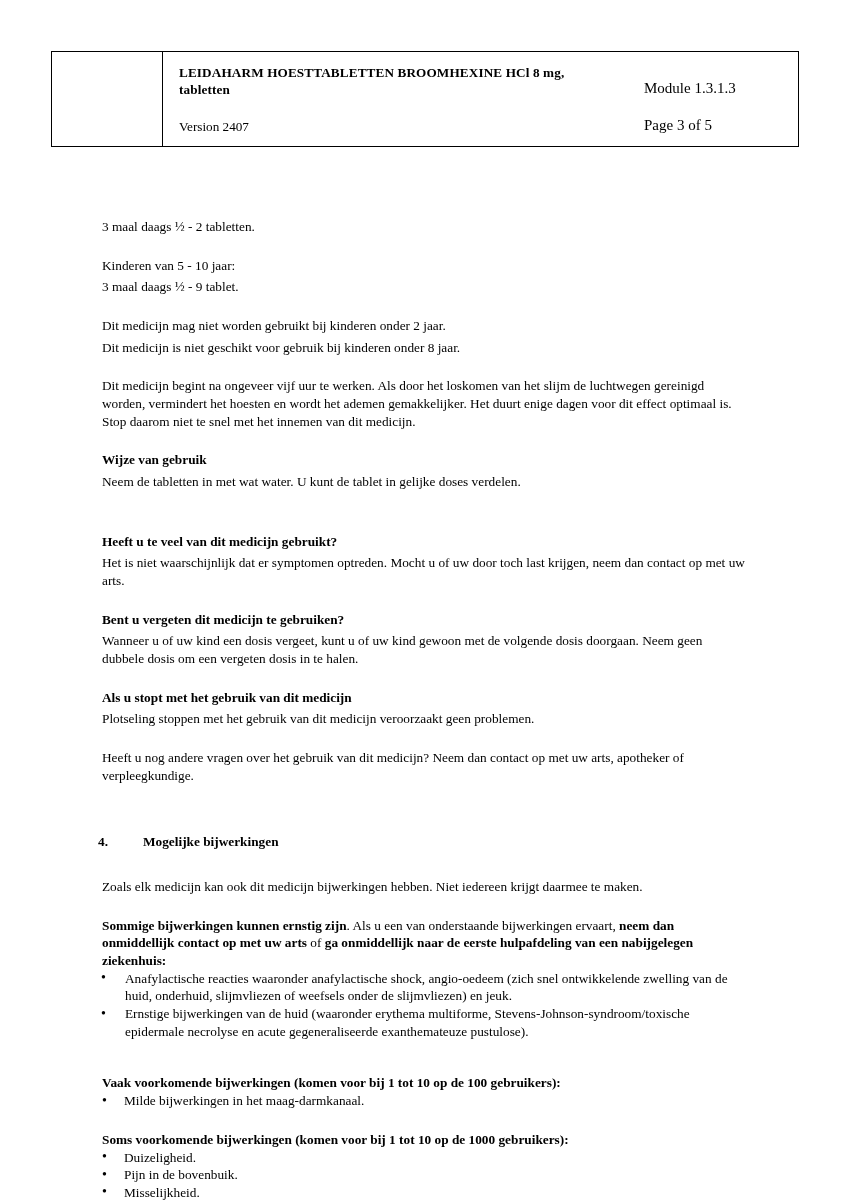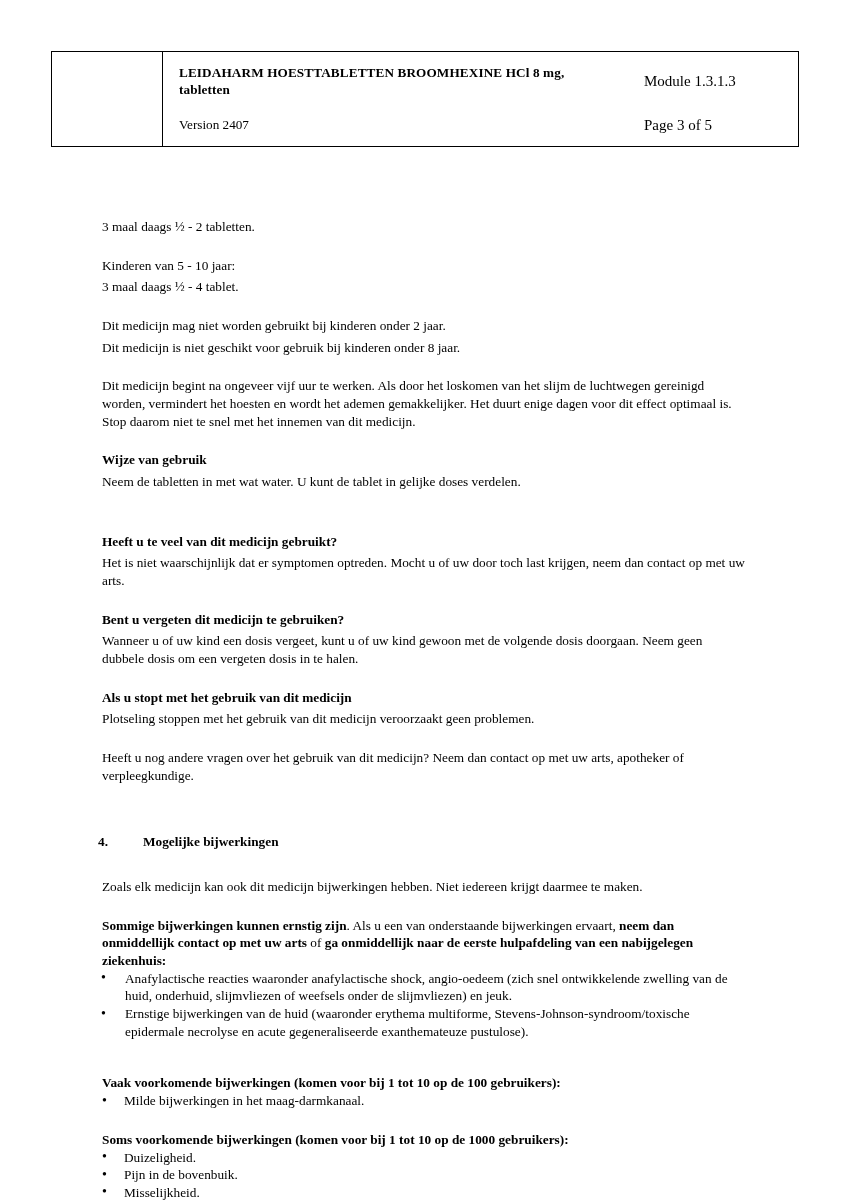--- a/index.html
+++ b/index.html
@@ -34,21 +34,21 @@
     width: 111px;
     flex: 0 0 111px;
     border-right: 1.2px solid #000;
   }
   .hdr-rows {
     flex: 1 1 auto;
     padding: 13px 10px 11px 16px;
   }
   .hdr-row {
     display: flex;
-    align-items: center;
+    align-items: flex-end;
   }
   .hdr-row + .hdr-row { margin-top: 18px; }
   .hdr-left {
     flex: 0 0 465px;
     width: 465px;
     font-size: 13.2px;
     line-height: 1.26;
   }
   .hdr-right {
     flex: 1 1 auto;
@@ -144,21 +144,21 @@
   </div>
 </div>
 
 <div class="doc-body">
 
   <p class="para">3 maal daags ½ - 2 tabletten.</p>
 
   <div class="gap-md"></div>
 
   <p class="para ital">Kinderen van 5 - 10 jaar:</p>
-  <p class="para">3 maal daags ½ - 4 tablet.</p>
+  <p class="para">3 maal daags ½ - 9 tablet.</p>
 
   <div class="gap-md"></div>
 
   <p class="para">Dit medicijn mag niet worden gebruikt bij kinderen onder 2 jaar.</p>
   <p class="para">Dit medicijn is niet geschikt voor gebruik bij kinderen onder 8 jaar.</p>
 
   <div class="gap-md"></div>
 
   <p class="para">Dit medicijn begint na ongeveer vijf uur te werken. Als door het loskomen van het slijm de luchtwegen gereinigd worden, vermindert het hoesten en wordt het ademen gemakkelijker. Het duurt enige dagen voor dit effect optimaal is. Stop daarom niet te snel met het innemen van dit medicijn.</p>
 

